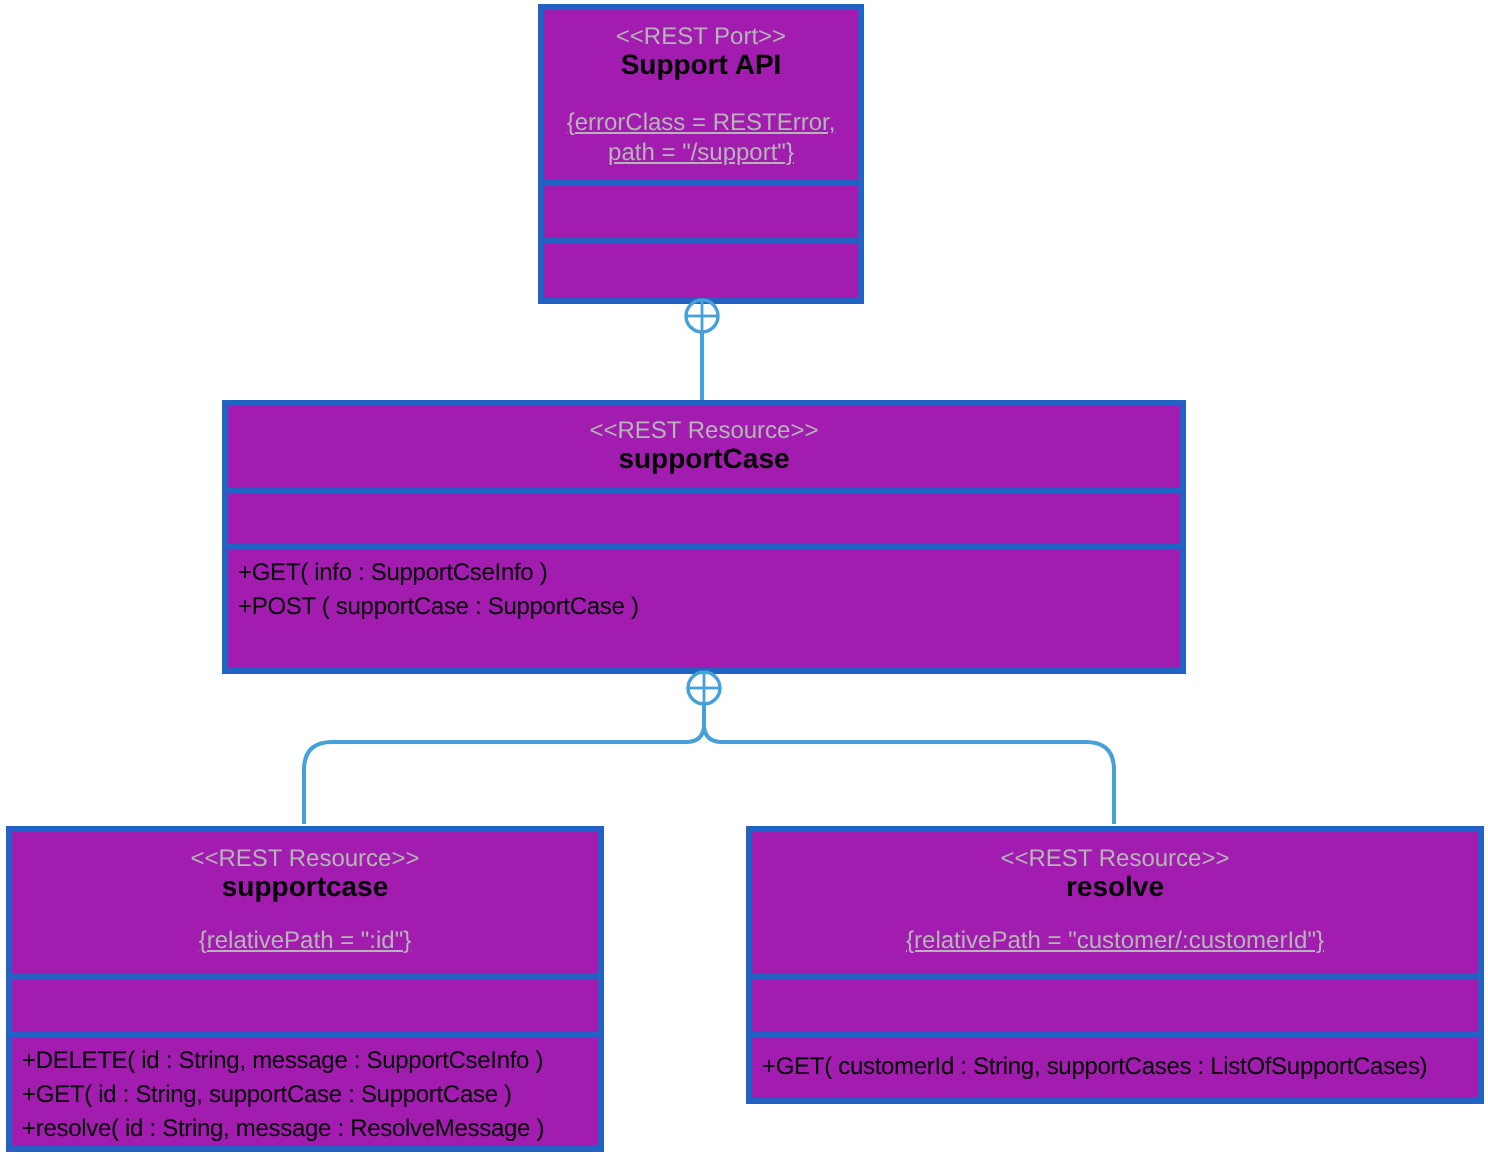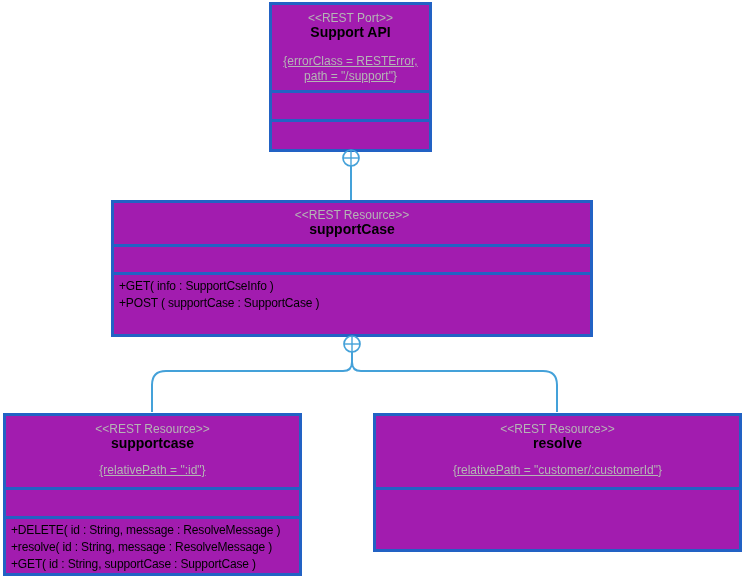--- a/index.html
+++ b/index.html
@@ -124,28 +124,31 @@
   </div>
 
   <div class="uml-box" style="left:3px;top:413px;width:299px;height:163px;">
     <div class="compartment header" style="height:71px;padding-top:6px;">
       <div class="stereotype">&lt;&lt;REST Resource&gt;&gt;</div>
       <div class="node-name">supportcase</div>
       <div class="props" style="margin-top:12px;">{relativePath = ":id"}</div>
     </div>
     <div class="compartment" style="height:29px;"></div>
     <div class="compartment grow methods">
-      <div class="method-line">+DELETE( id : String, message : ResolveMessage )</div>
+      <div class="method-line">+DELETE( id : String, message : SupportCseInfo )</div>
+      <div class="method-line">+GET( id : String, supportCase : SupportCase )</div>
       <div class="method-line">+resolve( id : String, message : ResolveMessage )</div>
-      <div class="method-line">+GET( id : String, supportCase : SupportCase )</div>
     </div>
   </div>
 
   <div class="uml-box" style="left:373px;top:413px;width:369px;height:139px;">
     <div class="compartment header" style="height:71px;padding-top:6px;">
       <div class="stereotype">&lt;&lt;REST Resource&gt;&gt;</div>
       <div class="node-name">resolve</div>
       <div class="props" style="margin-top:12px;">{relativePath = "customer/:customerId"}</div>
     </div>
     <div class="compartment" style="height:29px;"></div>
+    <div class="compartment grow methods" style="padding-top:6px;">
+      <div class="method-line">+GET( customerId : String, supportCases : ListOfSupportCases)</div>
+    </div>
   </div>
 
 </div>
 
 </body></html>

